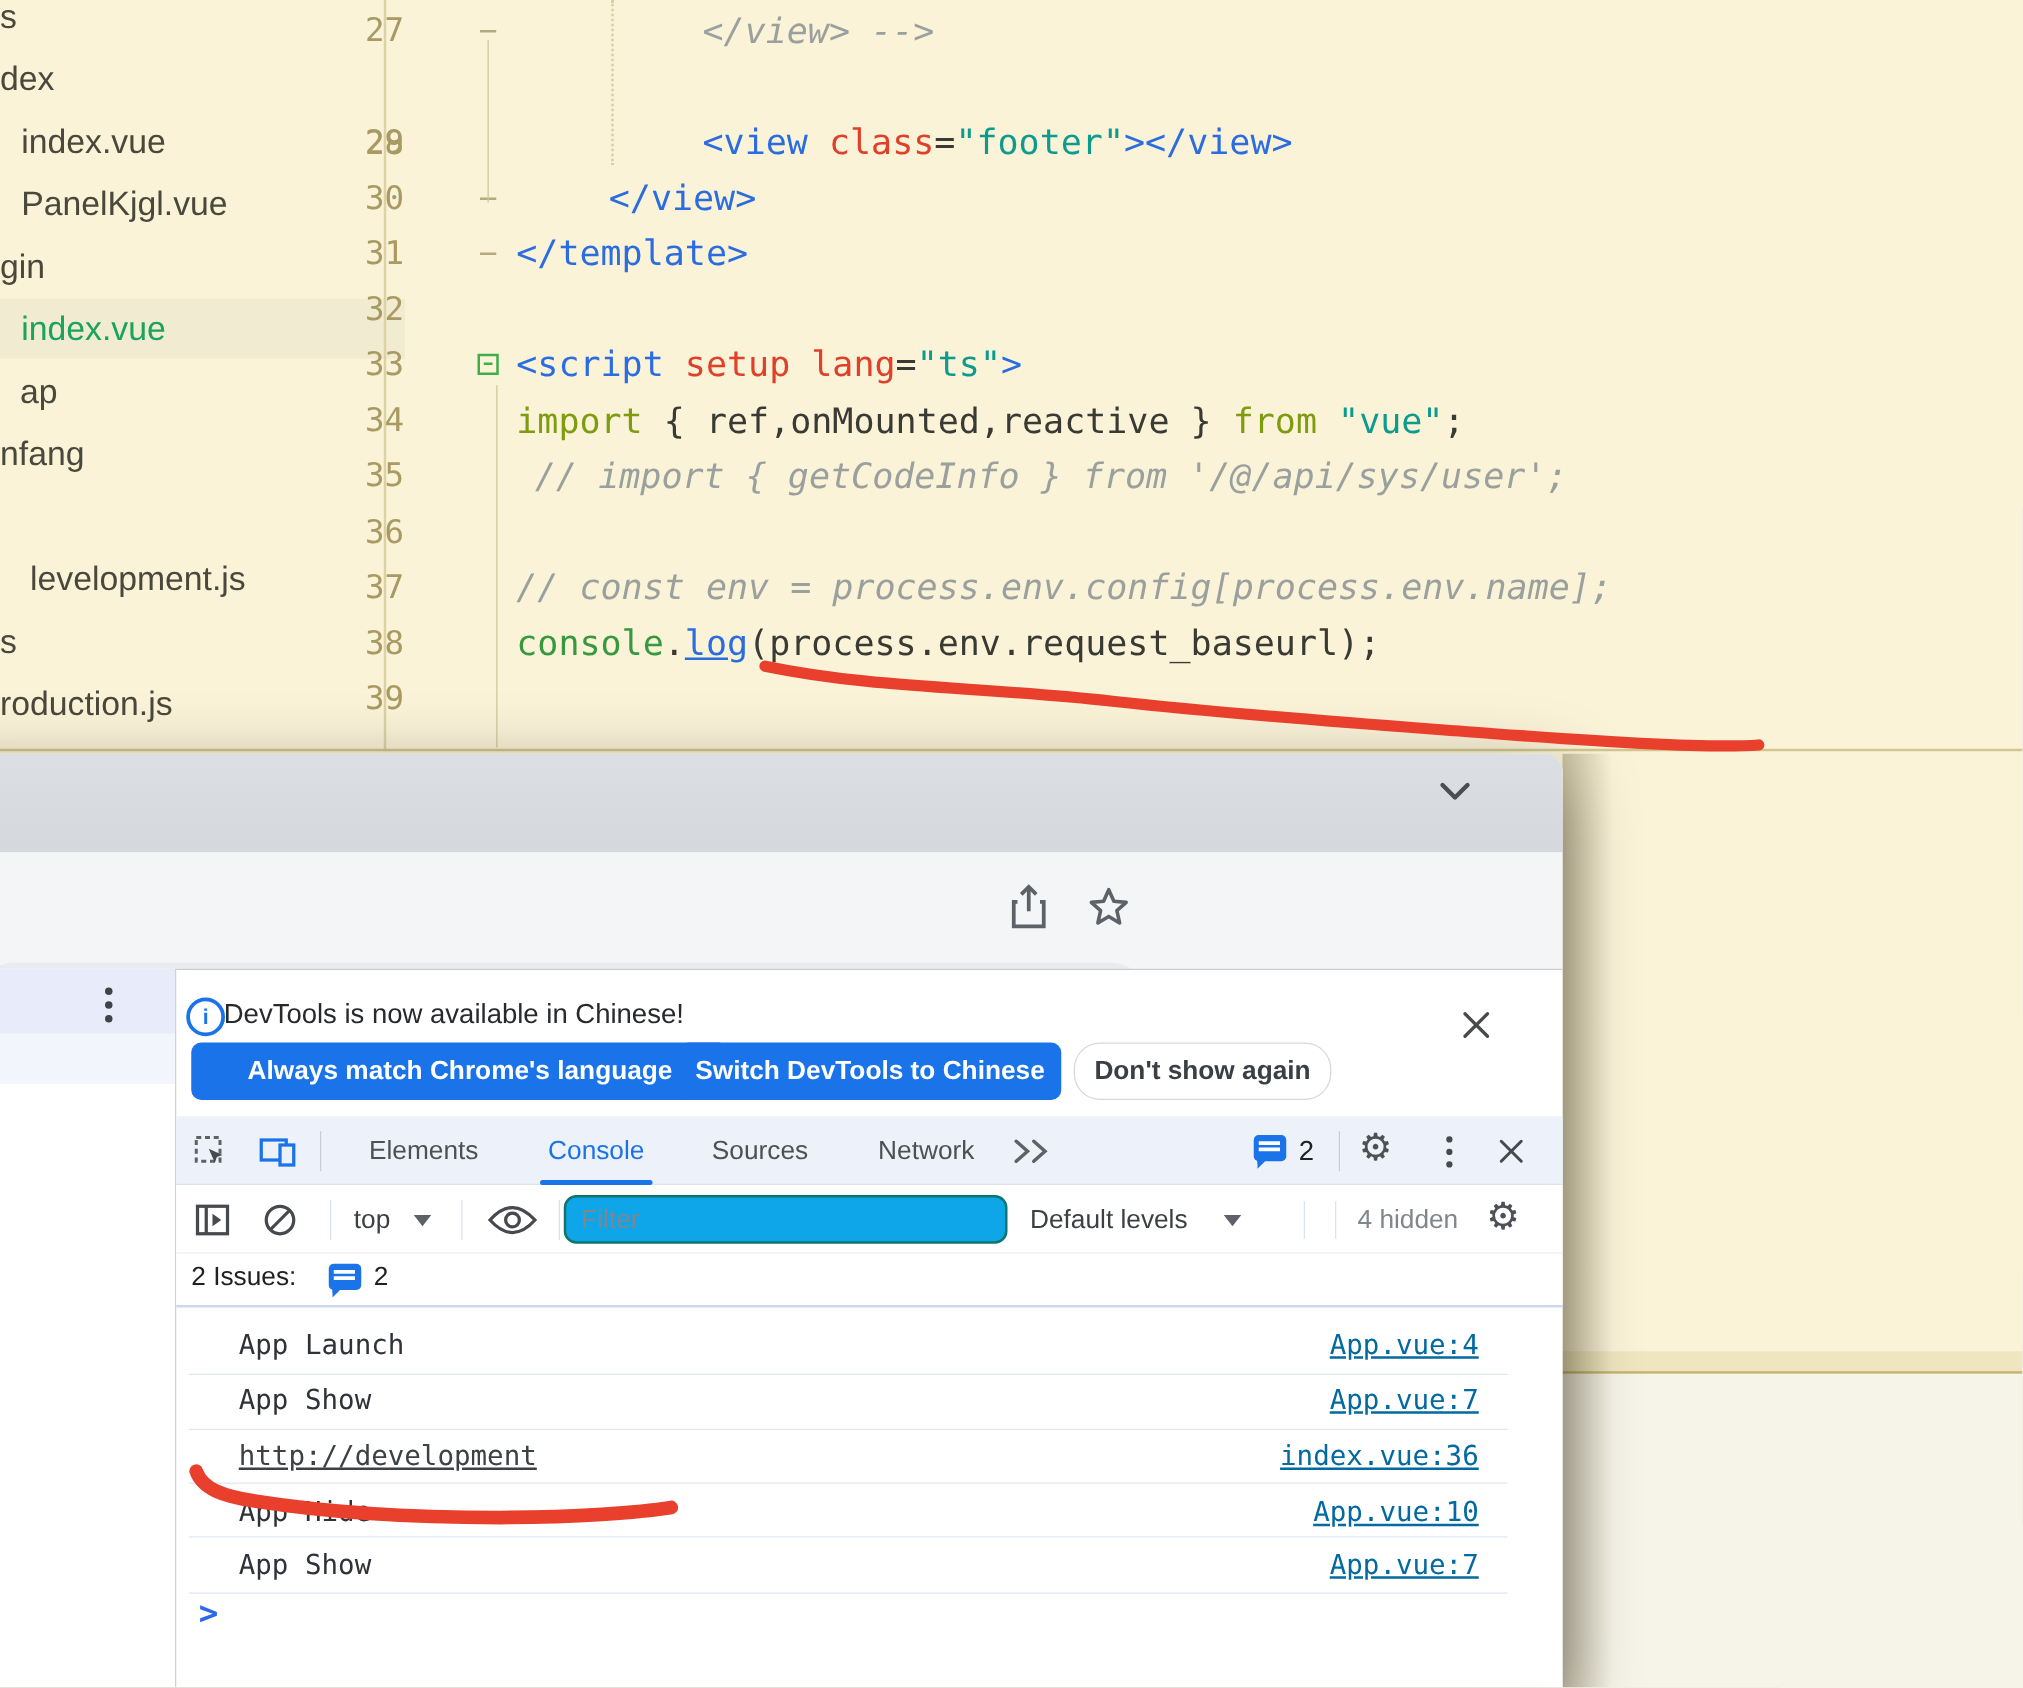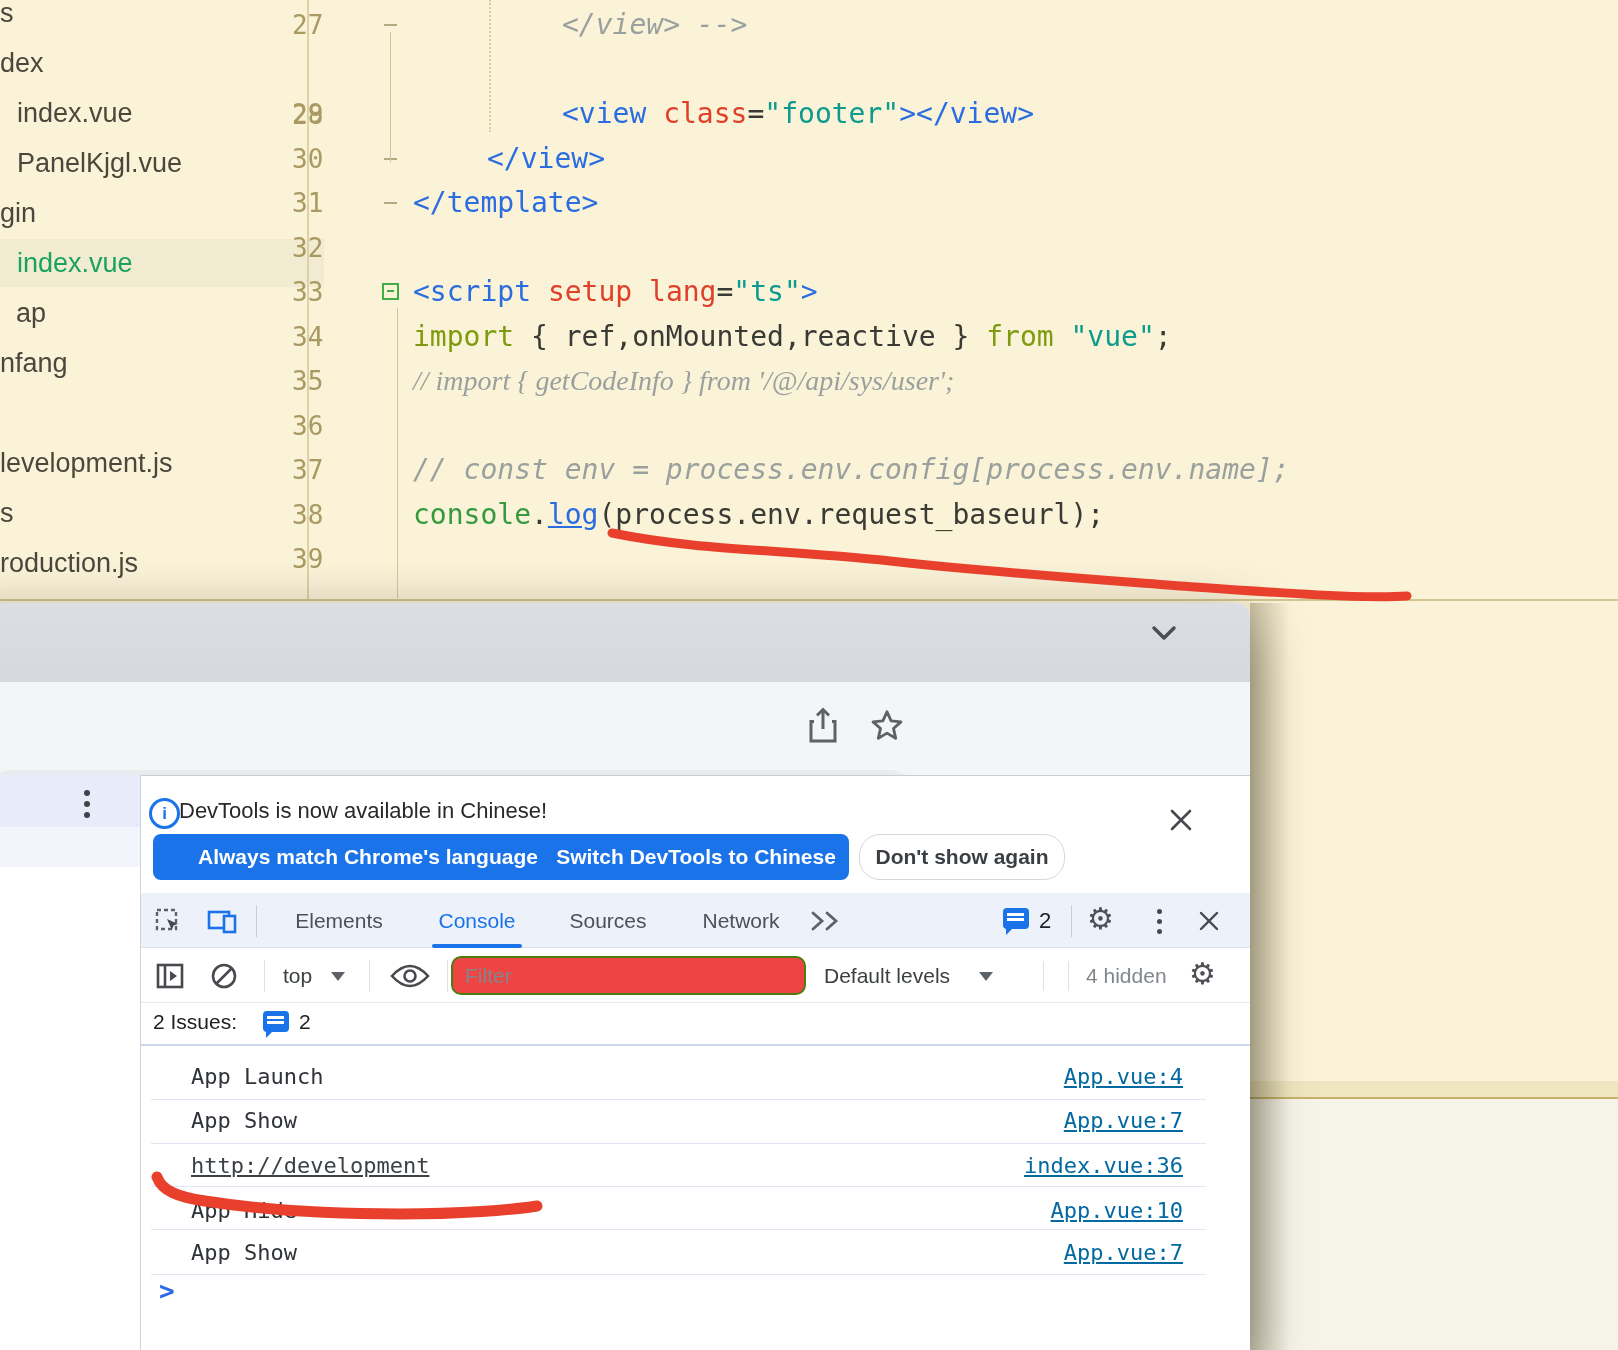--- a/index.html
+++ b/index.html
@@ -69,23 +69,23 @@
              border-bottom:1px solid #dde2ec;box-sizing:border-box;}
   .dt-tab{position:absolute;top:0;height:55px;line-height:55px;font-size:21px;color:#4c5156;
           transform:translateX(-50%);}
   .dt-tab.active{color:#1a73e8;}
   #tab-underline{left:291px;top:51px;width:90px;height:4px;border-radius:2px;background:#1a73e8;}
   .vsep{position:absolute;width:1px;background:#c8cdd6;}
   #dt-filterbar{left:0;top:172px;width:1110px;height:55px;background:#fff;
                 border-bottom:1px solid #e8eaed;box-sizing:border-box;}
   .caret{display:inline-block;width:0;height:0;border-left:7px solid transparent;
          border-right:7px solid transparent;border-top:9px solid #5c6267;vertical-align:middle;}
-  #filter-input{position:absolute;left:310px;top:8px;width:355px;height:39px;border:2px solid #4d7c0f;
+  #filter-input{position:absolute;left:310px;top:8px;width:355px;height:39px;border:2px solid #0f766e;
                 border-radius:10px;font-size:21px;color:#333;padding:0 12px;box-sizing:border-box;
-                font-family:"Liberation Sans",sans-serif;background:#ef4444;}
+                font-family:"Liberation Sans",sans-serif;background:#0ea5e9;}
   #filter-input::placeholder{color:#80868b;}
   .bar-label{position:absolute;font-size:21px;color:#3c4043;height:55px;line-height:55px;}
   .bar-label.dim{color:#80868b;}
   #dt-issues{left:0;top:227px;width:1110px;height:41px;background:#fff;}
   #issues-label{left:12px;top:0;height:41px;line-height:38px;font-size:21px;color:#202124;}
   #issues-count{left:158px;top:0;height:41px;line-height:38px;font-size:21px;color:#202124;}
   #dt-divider{left:0;top:268px;width:1110px;height:2px;background:#cdd7ec;}
   .con-row{position:absolute;left:0;width:1110px;height:44px;}
   .con-msg{position:absolute;left:50px;top:0;height:44px;line-height:44px;
            font-family:"DejaVu Sans Mono",monospace;font-size:22px;color:#2f3339;white-space:pre;}
@@ -111,21 +111,21 @@
 
   <div id="filetree">
       <div class="ft-item" style="top: -11px; padding-left: 0px;">s</div>
       <div class="ft-item" style="top: 39px; padding-left: 0px;">dex</div>
       <div class="ft-item" style="top: 89px; padding-left: 17px;">index.vue</div>
       <div class="ft-item" style="top: 139px; padding-left: 17px;">PanelKjgl.vue</div>
       <div class="ft-item" style="top: 189px; padding-left: 0px;">gin</div>
       <div class="ft-item sel" style="top: 239px; padding-left: 17px;">index.vue</div>
       <div class="ft-item" style="top: 289px; padding-left: 16px;">ap</div>
       <div class="ft-item" style="top: 339px; padding-left: 0px;">nfang</div>
-      <div class="ft-item" style="top: 439px; padding-left: 0px;">levelopment.js</div>
+      <div class="ft-item" style="top: 439px; padding-left: 0px; margin-left: 24px;">levelopment.js</div>
       <div class="ft-item" style="top: 489px; padding-left: 0px;">s</div>
       <div class="ft-item" style="top: 539px; padding-left: 0px;">roduction.js</div>
     </div>
   <div id="tree-sep" class="abs"></div>
   <div id="code-area">
       <div class="gut-num" style="top: 3px;">27</div>
       <div class="fold-dash" style="top: 24px;"></div>
       <div class="code-line" style="top: 3px; left: 562px;"><span class="tok-com">&lt;/view&gt; --&gt;</span></div>
       <div class="gut-num" style="top: 57px; margin-top: 36px;">28</div>
       <div class="gut-num" style="top: 92px;">29</div>
@@ -136,21 +136,21 @@
       <div class="gut-num" style="top: 181px;">31</div>
       <div class="fold-dash" style="top: 202px;"></div>
       <div class="code-line" style="top: 181px; left: 413px;"><span class="tok-tag">&lt;/template&gt;</span></div>
       <div class="gut-num" style="top: 225.5px;">32</div>
       <div class="gut-num" style="top: 270px;">33</div>
       <div class="fold-box" style="top: 283px;"></div>
       <div class="code-line" style="top: 270px; left: 413px;"><span class="tok-tag">&lt;script</span><span class="tok-plain"> </span><span class="tok-attr">setup</span><span class="tok-plain"> </span><span class="tok-attr">lang</span><span class="tok-plain">=</span><span class="tok-str">"ts"</span><span class="tok-tag">&gt;</span></div>
       <div class="gut-num" style="top: 314.5px;">34</div>
       <div class="code-line" style="top: 314.5px; left: 413px;"><span class="tok-kw">import</span><span class="tok-plain"> { ref,onMounted,reactive } </span><span class="tok-kw">from</span><span class="tok-plain"> </span><span class="tok-str">"vue"</span><span class="tok-plain">;</span></div>
       <div class="gut-num" style="top: 359px;">35</div>
-      <div class="code-line" style="top: 359px; left: 413px; font-family: Liberation Serif, serif;"><span class="tok-com">// import { getCodeInfo } from '/@/api/sys/user';</span></div>
+      <div class="code-line" style="top: 359px; left: 428px;"><span class="tok-com">// import { getCodeInfo } from '/@/api/sys/user';</span></div>
       <div class="gut-num" style="top: 403.5px;">36</div>
       <div class="gut-num" style="top: 448px;">37</div>
       <div class="code-line" style="top: 448px; left: 413px;"><span class="tok-com">// const env = process.env.config[process.env.name];</span></div>
       <div class="gut-num" style="top: 492.5px;">38</div>
       <div class="code-line" style="top: 492.5px; left: 413px;"><span class="tok-fn">console</span><span class="tok-plain">.</span><span class="tok-log">log</span><span class="tok-plain">(process.env.request_baseurl);</span></div>
       <div class="gut-num" style="top: 537px;">39</div>
     </div>
   <div class="guide-solid abs" style="left:390px;top:32px;height:130px;"></div>
   <div class="guide-dot abs" style="left:489px;top:0;height:132px;"></div>
   <div class="guide-solid abs" style="left:397px;top:308px;height:290px;"></div>

